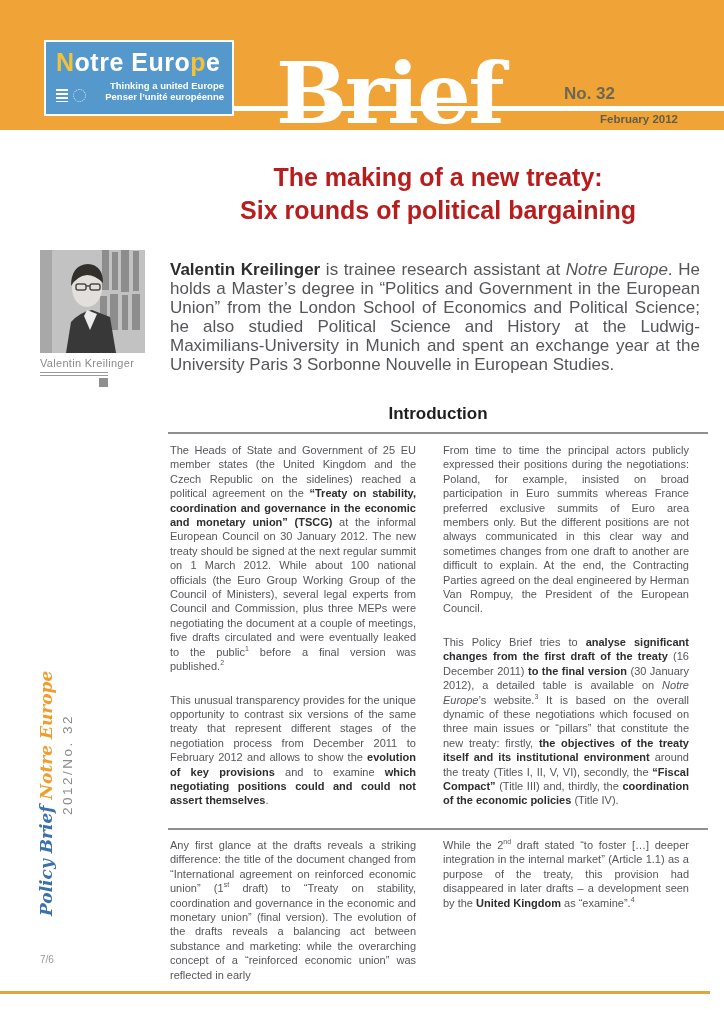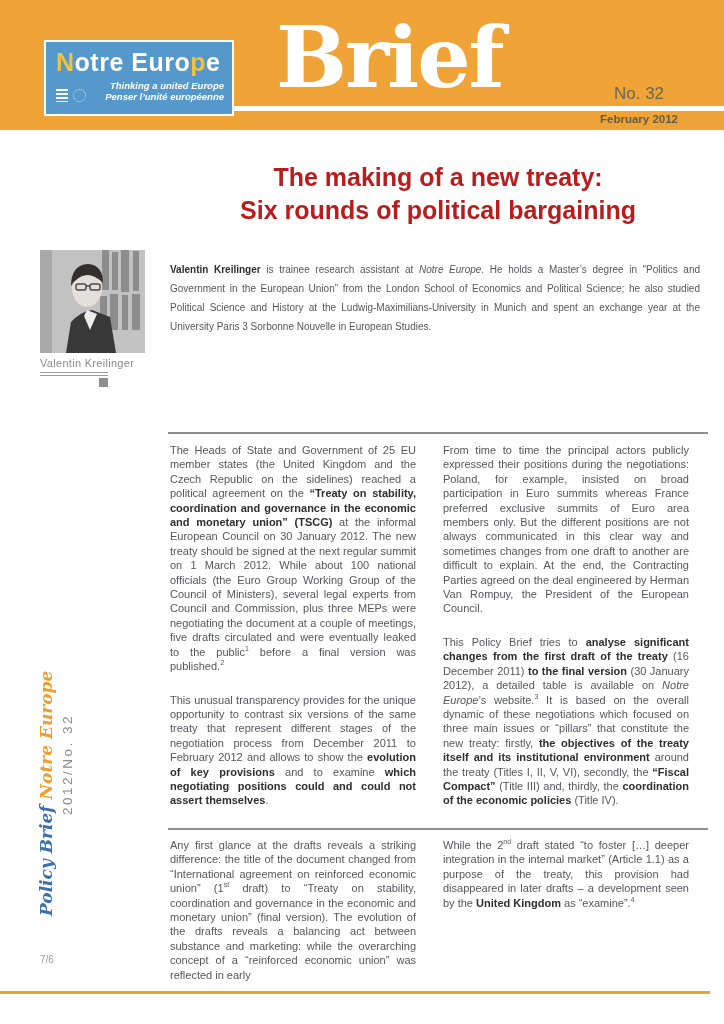--- a/index.html
+++ b/index.html
@@ -10,42 +10,42 @@
   .masthead{position:absolute;left:0;top:0;width:724px;height:130px;background:#F0A437;}
   .logo-box{position:absolute;left:44px;top:40px;width:190px;height:76px;background:#5598CB;
             border:2px solid #ffffff;box-sizing:border-box;padding:7px 8px 0 10px;}
   .brand{font-size:25px;font-weight:bold;color:#ffffff;letter-spacing:.5px;line-height:27px;white-space:nowrap;}
   .brand .c-yellow{color:#F3C239;}
   .logo-bottom{display:flex;align-items:flex-end;margin-top:4px;}
   .book-icon{width:12px;height:13px;margin-right:5px;flex:0 0 auto;
              background:repeating-linear-gradient(to bottom,#ffffff 0 2px,rgba(255,255,255,0) 2px 4px);}
   .stars-icon{width:11px;height:11px;border:1px dotted rgba(255,255,255,.85);border-radius:50%;
               margin-right:6px;flex:0 0 auto;}
-  .taglines{flex:1;text-align:right;color:#ffffff;font-style:italic;font-weight:bold;
+  .taglines{flex:1;text-align:right;color:#ffffff;font-weight:bold;
             font-size:9.5px;line-height:11px;}
   .wordmark{position:absolute;left:276px;top:12px;color:#ffffff;font-family:"DejaVu Serif",serif;font-weight:bold;}
-  .brief{font-size:84px;line-height:92px;letter-spacing:-2px;}
+  .brief{font-size:84px;line-height:92px;letter-spacing:-2px;margin-top:36px;}
   .policy{position:absolute;left:92px;top:18px;font-size:30px;letter-spacing:1px;}
   .masthead-rule{position:absolute;left:234px;top:106px;width:490px;height:5px;background:#ffffff;}
-  .issue-no{position:absolute;left:564px;top:84px;width:150px;text-align:center;
-            font-size:17px;font-weight:normal;color:#6B6852;}
+  .issue-no{position:absolute;left:564px;top:84px;width:150px;
+            font-size:17px;font-weight:bold;color:#6B6852;}
   .issue-date{position:absolute;left:564px;top:113px;width:150px;text-align:center;
               font-size:11.5px;font-weight:bold;color:#615E49;}
 
   
   .doc-title{position:absolute;left:168px;top:161px;width:540px;text-align:center;
              font-size:25px;line-height:33px;font-weight:bold;color:#b91c1c;}
 
   
   .author-photo{position:absolute;left:40px;top:250px;width:105px;height:103px;}
   .author-caption{position:absolute;left:40px;top:357px;width:110px;font-size:11px;color:#8a8a8a;letter-spacing:.3px;}
   .author-rule{position:absolute;left:40px;top:372px;width:68px;height:4px;box-sizing:border-box;
                border-top:1px solid #9a9a9a;border-bottom:1px solid #9a9a9a;}
   .author-square{position:absolute;left:99px;top:378px;width:9px;height:9px;background:#8f8f8f;}
-  .bio{position:absolute;left:170px;top:260px;width:530px;font-size:10px;line-height:19px;
+  .bio{position:absolute;left:170px;top:260px;width:530px;font-size:17px;line-height:19px;
        text-align:justify;color:#55565A;}
 
   
   .h-center{position:absolute;left:168px;width:540px;text-align:center;font-weight:bold;color:#1F1F1F;}
   #intro-heading{top:404px;font-size:17px;}
   #section1-heading{top:799px;font-size:17px;}
   .rule{position:absolute;left:168px;width:540px;height:2px;background:#8F8F8F;}
   #intro-rule{top:432px;}
   #section1-rule{top:828px;}
   .cols{position:absolute;left:170px;width:519px;display:flex;gap:27px;}
@@ -121,20 +121,21 @@
         <rect x="50" y="34" width="10" height="6" rx="2"></rect>
         <line x1="46" y1="36" x2="50" y2="36"></line>
       </g>
     </svg>
   </div>
   <div class="author-caption">Valentin Kreilinger</div>
   <div class="author-rule"></div>
   <div class="author-square"></div>
   <div class="bio"><span class="b">Valentin Kreilinger</span><span> is trainee research assistant at </span><span class="i">Notre Europe</span><span>. He holds a Master’s degree in “Politics and Government in the European Union” from the London School of Economics and Political Science; he also studied Political Science and History at the Ludwig-Maximilians-University in Munich and spent an exchange year at the University Paris 3 Sorbonne Nouvelle in European Studies.</span></div>
 
+  <div class="h-center" id="intro-heading">Introduction</div>
   <div class="rule" id="intro-rule"></div>
   <div class="cols" id="intro-cols">
     <div class="col">
       <p><span>The Heads of State and Government of 25 EU member states (the United Kingdom and the Czech Republic on the sidelines) reached a political agreement on the </span><span class="b">“Treaty on stability, coordination and governance in the economic and monetary union” (TSCG)</span><span> at the informal European Council on 30 January 2012. The new treaty should be signed at the next regular summit on 1 March 2012. While about 100 national officials (the Euro Group Working Group of the Council of Ministers), several legal experts from Council and Commission, plus three MEPs were negotiating the document at a couple of meetings, five drafts circulated and were eventually leaked to the public</span><sup>1</sup><span> before a final version was published.</span><sup>2</sup></p>
       <p><span>This unusual transparency provides for the unique opportunity to contrast six versions of the same treaty that represent different stages of the negotiation process from December 2011 to February 2012 and allows to show the </span><span class="b">evolution of key provisions</span><span> and to examine </span><span class="b">which negotiating positions could and could not assert themselves</span><span>.</span></p>
     </div>
     <div class="col">
       <p><span>From time to time the principal actors publicly expressed their positions during the negotiations: Poland, for example, insisted on broad participation in Euro summits whereas France preferred exclusive summits of Euro area members only. But the different positions are not always communicated in this clear way and sometimes changes from one draft to another are difficult to explain. At the end, the Contracting Parties agreed on the deal engineered by Herman Van Rompuy, the President of the European Council.</span></p>
       <p><span>This Policy Brief tries to </span><span class="b">analyse significant changes from the first draft of the treaty</span><span> (16 December 2011) </span><span class="b">to the final version</span><span> (30 January 2012), a detailed table is available on </span><span class="i">Notre Europe</span><span>’s website.</span><sup>3</sup><span> It is based on the overall dynamic of these negotiations which focused on three main issues or “pillars” that constitute the new treaty: firstly, </span><span class="b">the objectives of the treaty itself and its institutional environment</span><span> around the treaty (Titles I, II, V, VI), secondly, the </span><span class="b">“Fiscal Compact”</span><span> (Title III) and, thirdly, the </span><span class="b">coordination of the economic policies</span><span> (Title IV).</span></p>
     </div>

